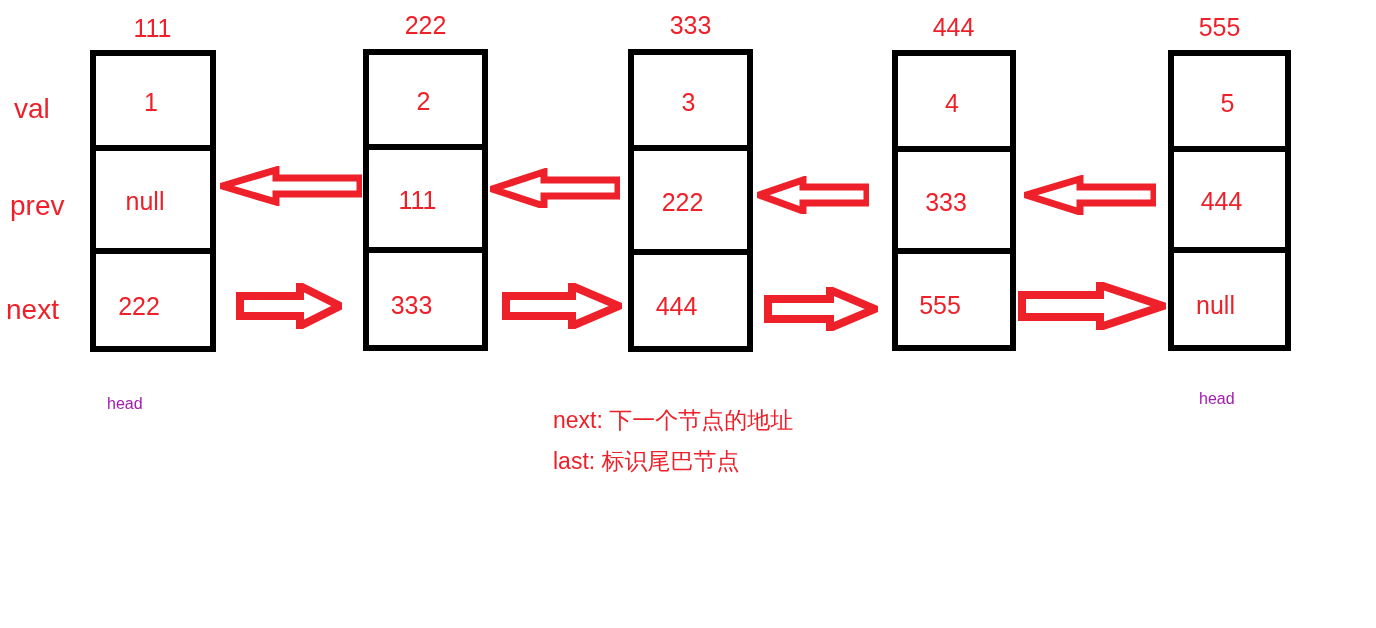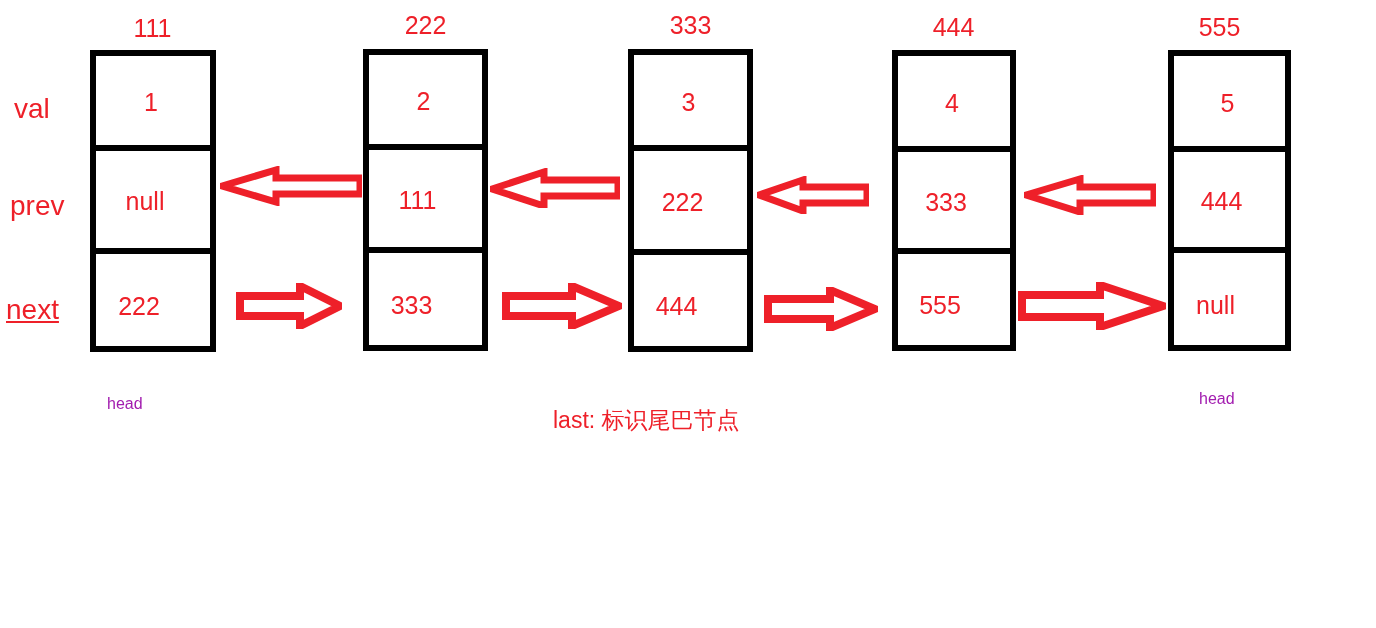--- a/index.html
+++ b/index.html
@@ -111,21 +111,21 @@
     font-family: "DejaVu Sans", "Liberation Sans", sans-serif;
   }
 </style>
 </head>
 <body>
 
 <div id="canvas">
 
   <div class="row-label" style="left:14px; top:95px;">val</div>
   <div class="row-label" style="left:10px; top:192px;">prev</div>
-  <div class="row-label" style="left:6px; top:296px;text-decoration:underline;">next</div>
+  <div class="row-label" style="left:6px; top:296px;">next</div>
 
   <div class="addr-label" style="left:90px; top:16px; width:125px;">111</div>
   <div class="addr-label" style="left:363px; top:13px; width:125px;">222</div>
   <div class="addr-label" style="left:628px; top:13px; width:125px;">333</div>
   <div class="addr-label" style="left:891px; top:15px; width:125px;">444</div>
   <div class="addr-label" style="left:1157px; top:15px; width:125px;">555</div>
 
   <div class="node" style="left:90px; top:50px; width:126px; height:302px;">
     <div class="cell c-val" style="height:89px;">
       <span>1</span>
@@ -232,18 +232,22 @@
     <svg width="148" height="48" viewBox="0 0 148 48">
       <polygon points="4,13 82,13 82,3 145,24 82,45 82,35 4,35" fill="none" stroke="#ee2029" stroke-width="8" stroke-linejoin="miter"></polygon>
     </svg>
   </div>
 
   <div class="pointer-caption" style="left:107px; top:396px;">head</div>
   <div class="pointer-caption" style="left:1199px; top:391px;">head</div>
 
   <div id="legend">
     <div class="legend-line">
+      <span class="legend-term">next:</span>
+      <span class="legend-desc">下一个节点的地址</span>
+    </div>
+    <div class="legend-line">
       <span class="legend-term">last:</span>
       <span class="legend-desc">标识尾巴节点</span>
     </div>
   </div>
 
 </div>
 
 </body></html>

